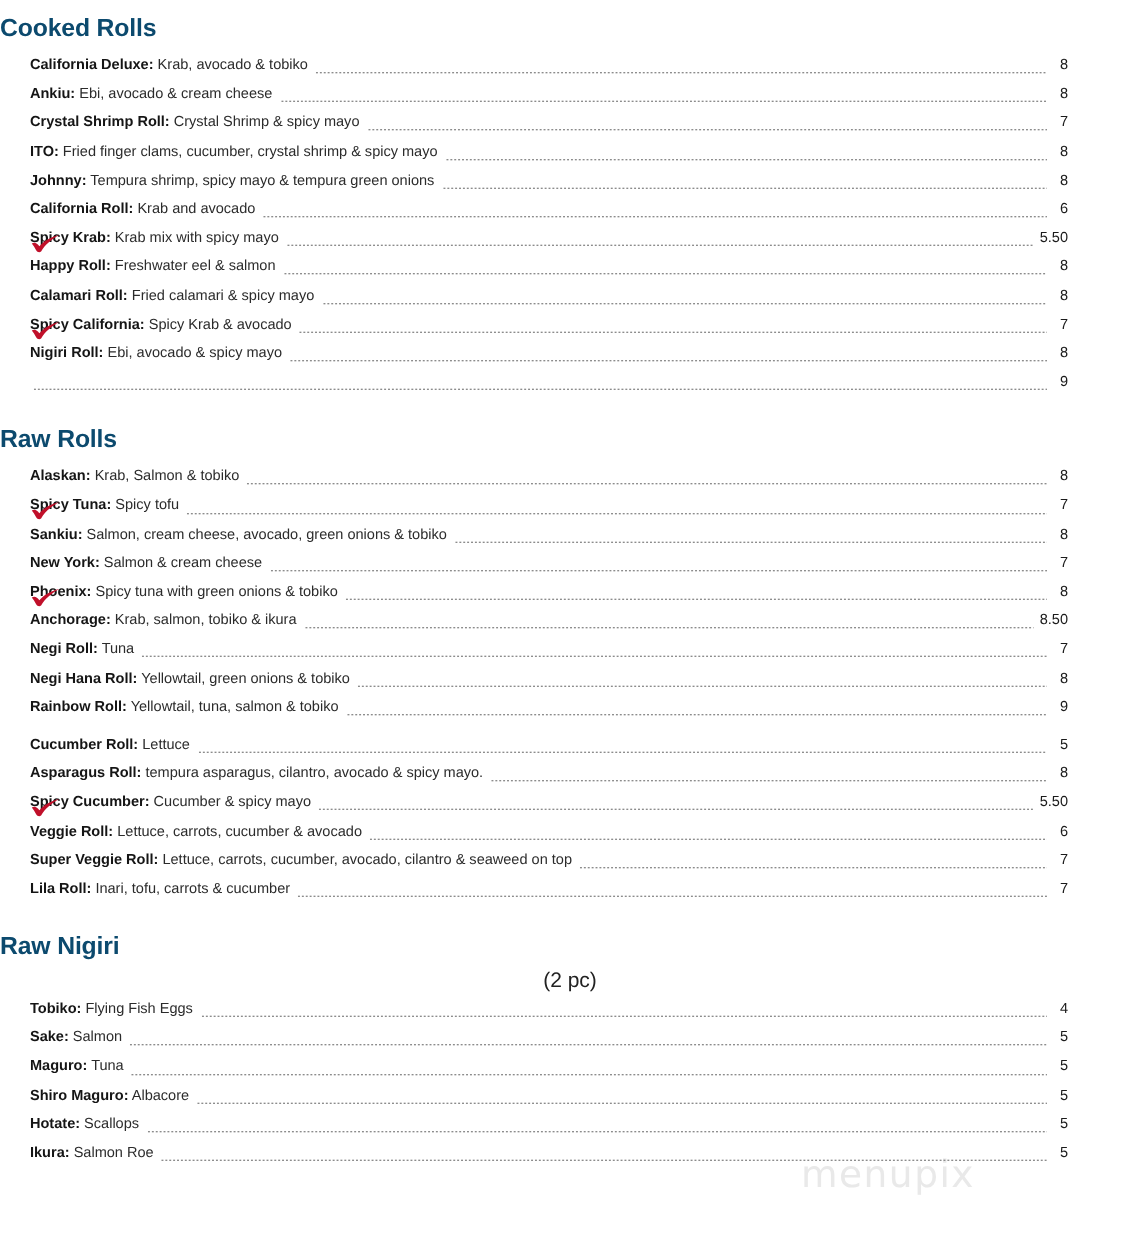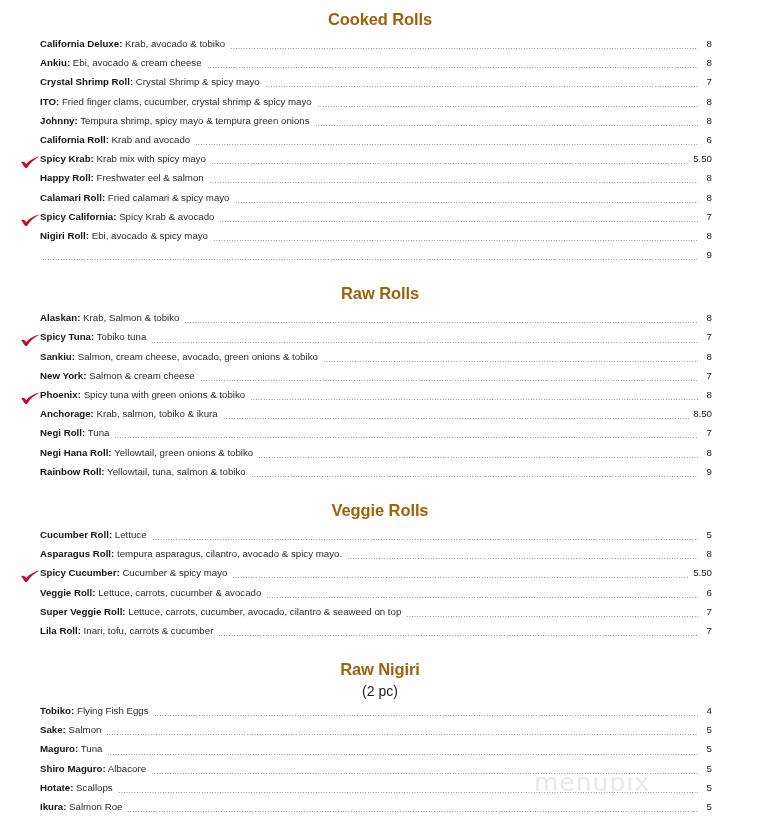--- a/index.html
+++ b/index.html
@@ -38,24 +38,24 @@
     z-index: 0;
     margin-top: 28px;
   }
 
   .section {
     position: relative;
     z-index: 1;
   }
 
   .section-head {
-    text-align: center;
+    text-align: left;
     font-size: 16.5px;
     font-weight: bold;
-    color: #a16207;
+    color: #0c4a6e;
     letter-spacing: -0.1px;
     padding-top: 10px;
     padding-bottom: 9px;
   }
   .section-sub {
     text-align: center;
     font-size: 14px;
     font-weight: normal;
     color: #222222;
     margin-top: -5px;
@@ -66,21 +66,21 @@
     list-style: none;
     margin: 0;
     padding: 0;
   }
 
   .item-row {
     position: relative;
     display: flex;
     align-items: baseline;
     height: 19.2px;
-    padding-left: 40px;
+    padding-left: 20px;
     padding-right: 48px;
     box-sizing: border-box;
     font-size: 9.7px;
   }
 
   .check-icon {
     position: absolute;
     left: 20px;
     top: 3px;
     width: 22px;
@@ -281,21 +281,21 @@
   </li>
 
   <li class="item-row">
     <span class="check-icon">
       <svg viewBox="0 0 22 13" width="22" height="13" aria-hidden="true">
         <path d="M1.2 6.3 C3.0 5.2, 4.8 6.0, 6.2 8.2 C8.6 5.2, 13.4 1.9, 19.6 0.6 C14.6 3.3, 10.0 7.0, 7.4 11.6 C6.2 12.6, 4.8 12.0, 4.0 10.6 C3.2 9.1, 2.2 7.6, 1.2 6.3 Z" fill="#c0102a"></path>
       </svg>
     </span>
     <span class="item-text">
       <span class="item-name">Spicy Tuna:</span>
-      <span class="item-desc"> Tobiko tuna</span>
+      <span class="item-desc"> Spicy tofu</span>
     </span>
     <span class="leader"></span>
     <span class="price">7</span>
   </li>
 
   <li class="item-row">
 
     <span class="item-text">
       <span class="item-name">Sankiu:</span>
       <span class="item-desc"> Salmon, cream cheese, avocado, green onions &amp; tobiko</span>
@@ -365,21 +365,20 @@
       <span class="item-desc"> Yellowtail, tuna, salmon &amp; tobiko</span>
     </span>
     <span class="leader"></span>
     <span class="price">9</span>
   </li>
 </ul>
     <div class="spacer-sm"></div>
   </div>
 
   <div class="section">
-    <div class="section-head">Veggie Rolls</div>
 
     <ul class="items">
   <li class="item-row">
 
     <span class="item-text">
       <span class="item-name">Cucumber Roll:</span>
       <span class="item-desc"> Lettuce</span>
     </span>
     <span class="leader"></span>
     <span class="price">5</span>

